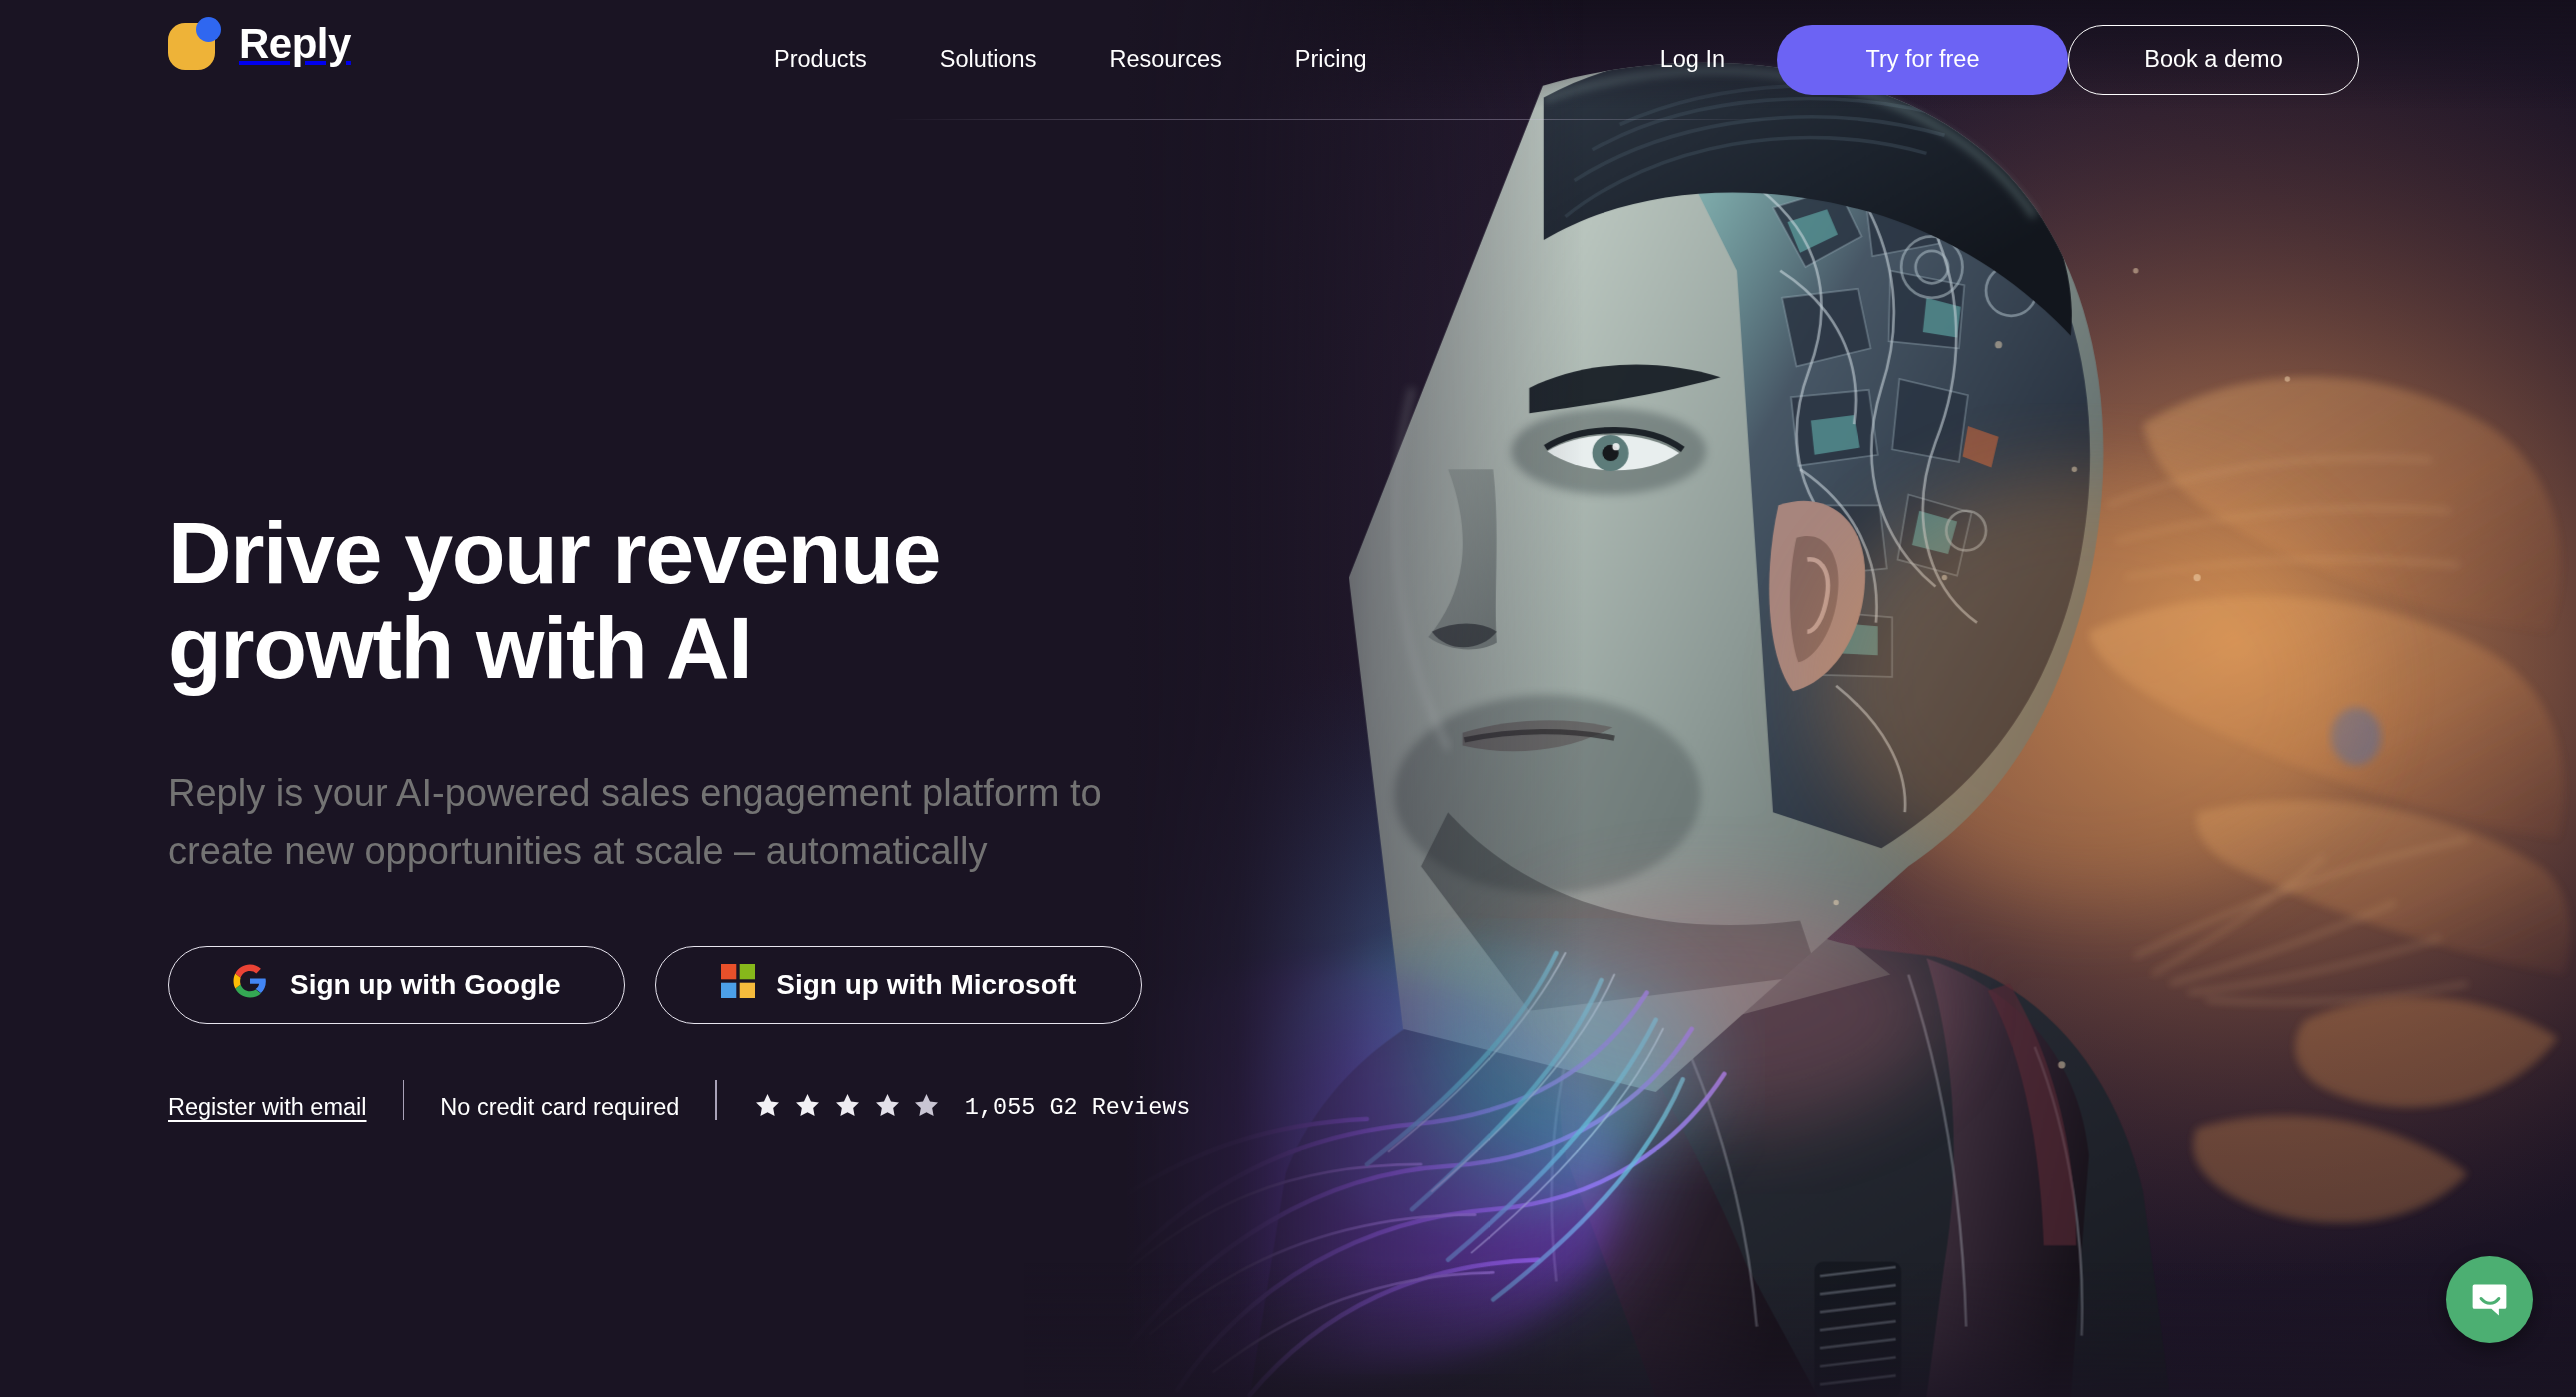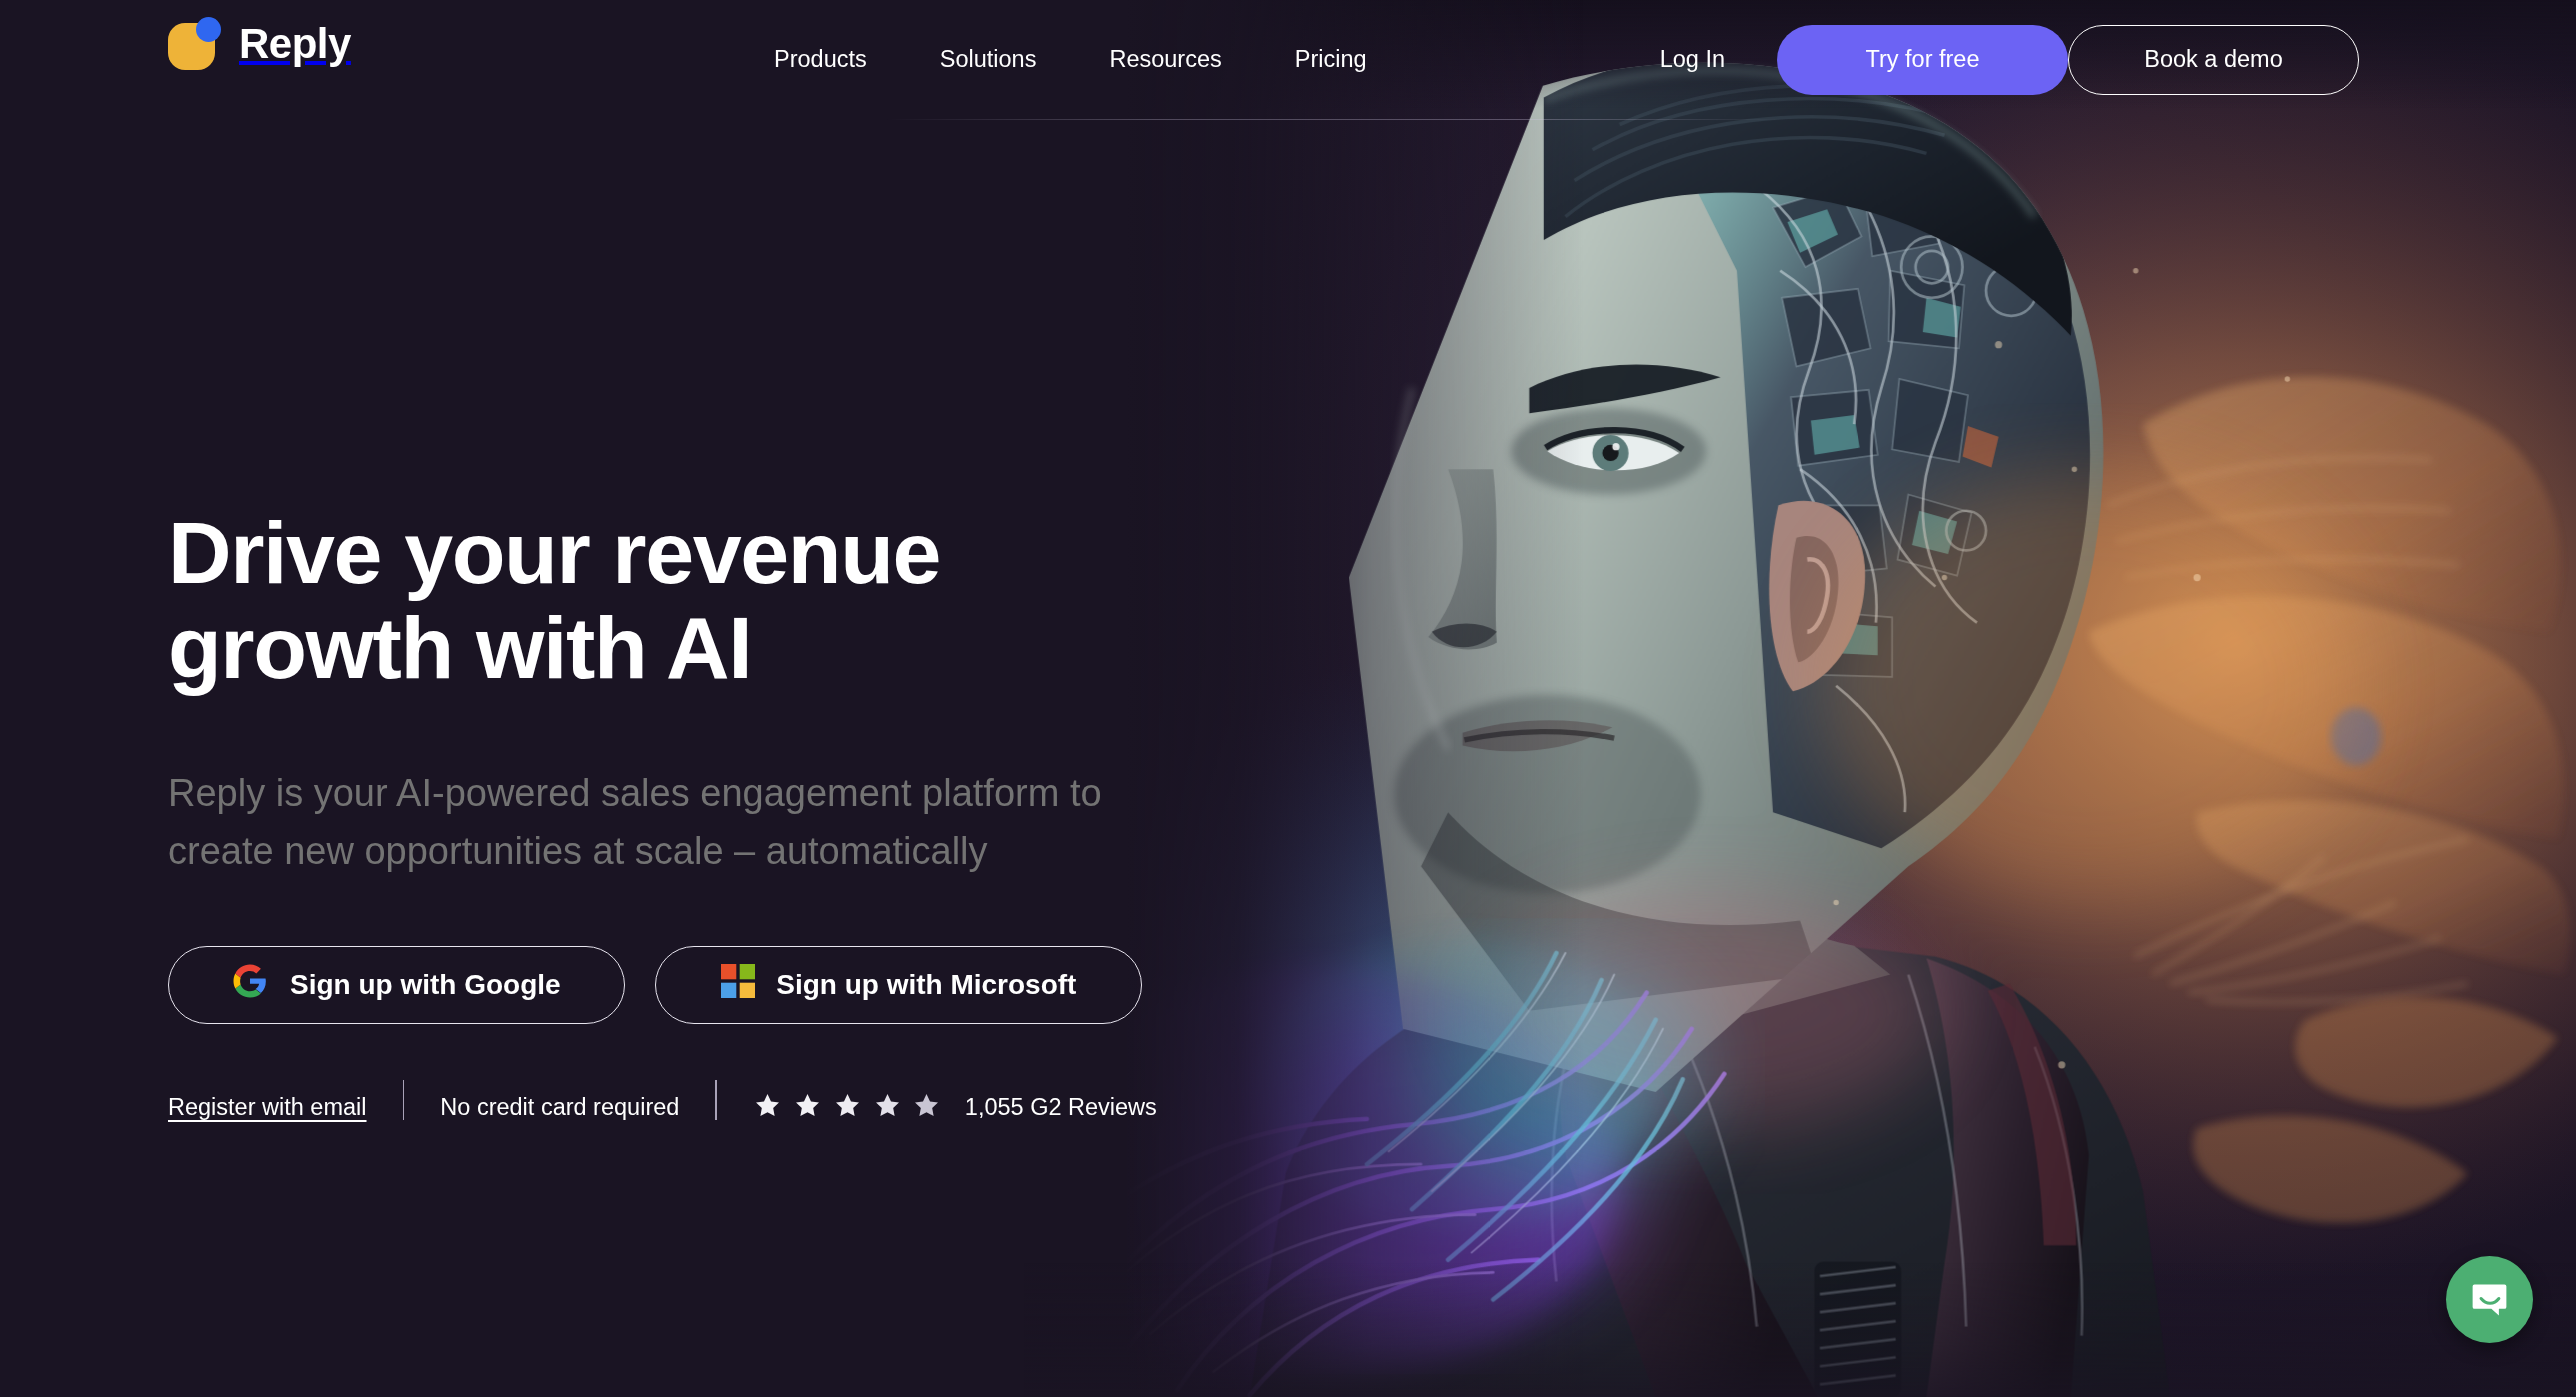--- a/index.html
+++ b/index.html
@@ -113,21 +113,21 @@
 
   #meta-row { display:flex; align-items:flex-end; margin-top:56px; }
   #register-email {
     color:#ffffff; font-size:23.5px; text-decoration:underline;
     text-underline-offset:5.4px; cursor:pointer; white-space:nowrap; line-height:1;
   }
   .meta-divider { width:1.8px; height:40px; background:#a9a2b8; margin:0 36px; flex:0 0 auto; }
   #no-card { color:#ffffff; font-size:23.5px; white-space:nowrap; line-height:1; }
   #stars { display:flex; align-items:center; gap:10.8px; margin-right:23.5px; }
   .star { display:block; }
-  #reviews-count { color:#ffffff; font-size:23.5px; white-space:nowrap; line-height:1; }
+  #reviews-count { color:#ffffff; font-size:23.5px; white-space:nowrap; line-height:1;font-family:Liberation Mono, monospace; }
 
   
   #chat-launcher {
     position:absolute; right:43px; bottom:54px;
     width:87px; height:87px; border-radius:50%;
     background:#4caf72; border:0; cursor:pointer;
     display:flex; align-items:center; justify-content:center;
     box-shadow:0 5.4px 18px rgba(0,0,0,0.40);
     z-index:60;
   }

